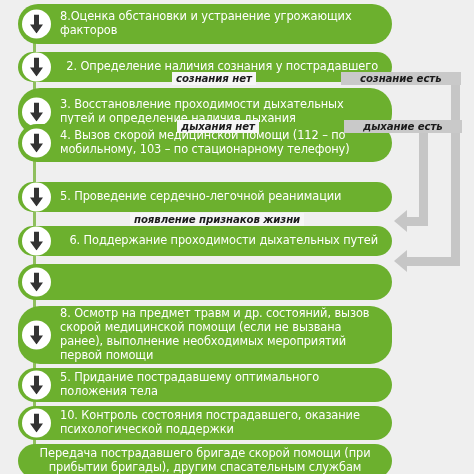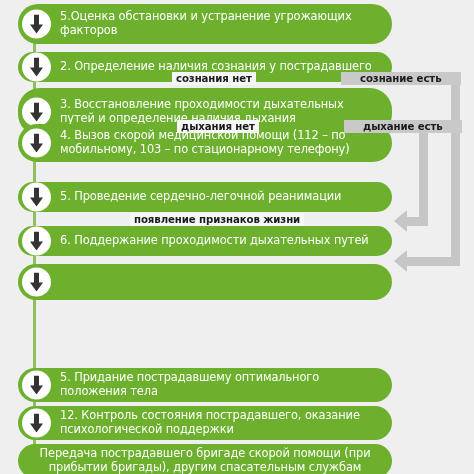--- a/index.html
+++ b/index.html
@@ -71,20 +71,21 @@
     align-items: center;
     justify-content: center;
   }
   .badge svg { display: block; }
 
   
   .label {
     position: absolute;
     font-size: 10.2px;
     font-weight: bold;
+    font-style: italic;
     color: #1b1b1b;
     white-space: nowrap;
     z-index: 3;
     letter-spacing: -0.1px;
   }
   .label.neg {
     background: #f6f6f6;
     padding: 1px 4px;
   }
   .label.pos {
@@ -124,24 +125,24 @@
   <div class="gbar" style="left:419px; top:120px; width:9px; height:106px;"></div>
   <div class="gbar" style="left:407px; top:217px; width:21px; height:9px;"></div>
   <div class="ghead" style="left:394px; top:210px;"></div>
 
   <div class="step" style="top:4px; width:374px; height:40px;">
     <span class="badge">
       <svg width="17" height="19" viewBox="0 0 17 19" aria-hidden="true">
         <path d="M6 0 h5 v10 h4 L8.5 19 L2 10 h4 z" fill="#333333"></path>
       </svg>
     </span>
-    <span class="step-text">5.Оценка обстановки и устранение угрожающих факторов</span>
-  </div>
-
-  <div class="step" style="top:52px; width:374px; height:30px;">
+    <span class="step-text">8.Оценка обстановки и устранение угрожающих факторов</span>
+  </div>
+
+  <div class="step" style="top:52px; width:374px; height:30px;justify-content:flex-end;">
     <span class="badge">
       <svg width="17" height="19" viewBox="0 0 17 19" aria-hidden="true">
         <path d="M6 0 h5 v10 h4 L8.5 19 L2 10 h4 z" fill="#333333"></path>
       </svg>
     </span>
     <span class="step-text">2. Определение наличия сознания у пострадавшего</span>
   </div>
 
   <div class="label neg" style="left:172px; top:72px;">сознания нет</div>
   <div class="label pos" style="left:341px; top:72px;">сознание есть</div>
@@ -171,53 +172,61 @@
     <span class="badge">
       <svg width="17" height="19" viewBox="0 0 17 19" aria-hidden="true">
         <path d="M6 0 h5 v10 h4 L8.5 19 L2 10 h4 z" fill="#333333"></path>
       </svg>
     </span>
     <span class="step-text">5. Проведение сердечно-легочной реанимации</span>
   </div>
 
   <div class="label neg" style="left:130px; top:213px;">появление признаков жизни</div>
 
-  <div class="step" style="top:226px; width:374px; height:30px;">
+  <div class="step" style="top:226px; width:374px; height:30px;justify-content:flex-end;">
     <span class="badge">
       <svg width="17" height="19" viewBox="0 0 17 19" aria-hidden="true">
         <path d="M6 0 h5 v10 h4 L8.5 19 L2 10 h4 z" fill="#333333"></path>
       </svg>
     </span>
     <span class="step-text">6. Поддержание проходимости дыхательных путей</span>
   </div>
 
   <div class="step" style="top:264px; width:374px; height:36px;">
     <span class="badge">
       <svg width="17" height="19" viewBox="0 0 17 19" aria-hidden="true">
         <path d="M6 0 h5 v10 h4 L8.5 19 L2 10 h4 z" fill="#333333"></path>
       </svg>
     </span>
   </div>
 
+  <div class="step" style="top:306px; width:374px; height:58px;">
+    <span class="badge">
+      <svg width="17" height="19" viewBox="0 0 17 19" aria-hidden="true">
+        <path d="M6 0 h5 v10 h4 L8.5 19 L2 10 h4 z" fill="#333333"></path>
+      </svg>
+    </span>
+    <span class="step-text">8. Осмотр на предмет травм и др. состояний, вызов скорой медицинской помощи (если не вызвана ранее), выполнение необходимых мероприятий первой помощи</span>
+  </div>
 
   <div class="step" style="top:368px; width:374px; height:34px;">
     <span class="badge">
       <svg width="17" height="19" viewBox="0 0 17 19" aria-hidden="true">
         <path d="M6 0 h5 v10 h4 L8.5 19 L2 10 h4 z" fill="#333333"></path>
       </svg>
     </span>
     <span class="step-text">5. Придание пострадавшему оптимального положения тела</span>
   </div>
 
   <div class="step" style="top:406px; width:374px; height:34px;">
     <span class="badge">
       <svg width="17" height="19" viewBox="0 0 17 19" aria-hidden="true">
         <path d="M6 0 h5 v10 h4 L8.5 19 L2 10 h4 z" fill="#333333"></path>
       </svg>
     </span>
-    <span class="step-text">12. Контроль состояния пострадавшего, оказание психологической поддержки</span>
+    <span class="step-text">10. Контроль состояния пострадавшего, оказание психологической поддержки</span>
   </div>
 
   <div class="step final" style="top:444px; width:374px; height:34px;">
     <span class="step-text">Передача пострадавшего бригаде скорой помощи (при прибытии бригады), другим спасательным службам</span>
   </div>
 
 </div>
 
 </body></html>

